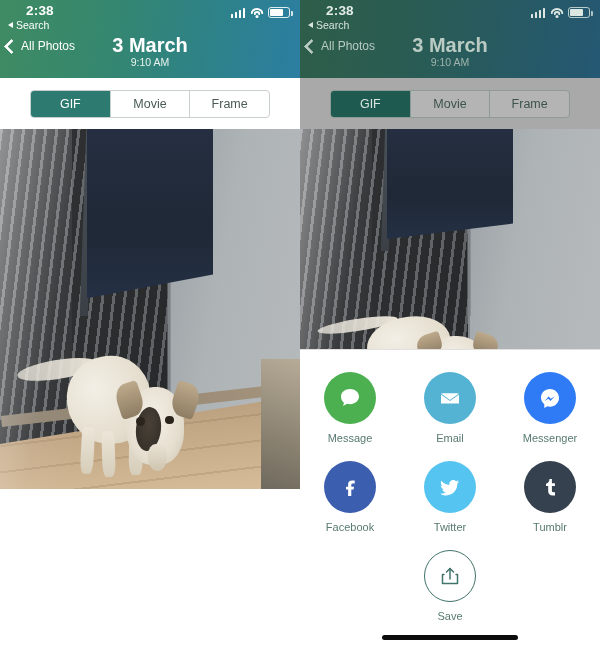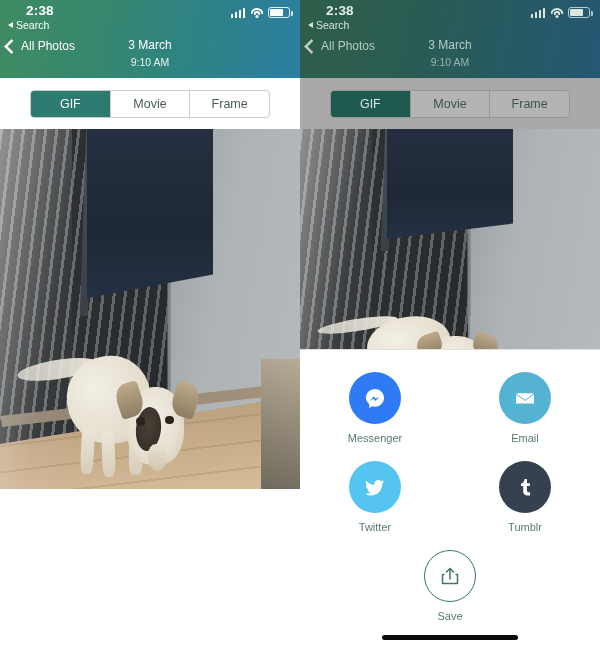--- a/index.html
+++ b/index.html
@@ -42,21 +42,21 @@
   .phone-b .batt::after { background:rgba(220,231,226,.75); }
   .batt i { display:block; height:100%; width:72%; background:#fff; border-radius:1px;}
   .phone-b .batt i { background:#dce7e2; }
 
   .navbar { position:relative; height:48px; }
   .back { position:absolute; left:6px; top:9px; display:flex; align-items:center; gap:3px; color:#fff; font-size:12px; }
   .phone-b .back { color:#b9cbc3; }
   .chev { width:11px; height:11px; border-left:3px solid currentColor; border-bottom:3px solid currentColor;
     transform:rotate(45deg); border-radius:1px; margin-right:1px; }
   .navtitle { position:absolute; left:0; right:0; top:5px; text-align:center; }
-  .navtitle .d { font-size:12px; color:#fff; line-height:20px; }
+  .navtitle .d { font-size:20px; color:#fff; line-height:20px;font-weight:bold; }
   .navtitle .t { font-size:10.5px; color:#eaf2ee; line-height:14px; }
   .phone-b .navtitle .d { color:#b9cbc3; }
   .phone-b .navtitle .t { color:#9fb4ac; }
 
   
   .segwrap { height:51px; display:flex; align-items:center; justify-content:center; background:#fff; }
   .phone-b .segwrap { background:#a9a9a9; }
   .seg { display:flex; width:240px; height:28px; border:1px solid #c9cfcd; border-radius:4px; overflow:hidden; background:#fff;}
   .phone-b .seg { border-color:#8d9a95; background:#b4b4b4; }
   .seg .s { flex:1; display:flex; align-items:center; justify-content:center; font-size:12.5px; color:#4a5b56;
@@ -294,41 +294,57 @@
 
         </div>
       </div>
     </div>
 
     <div class="sheet">
       <div class="divider"></div>
 
       <div class="row">
         <div class="cell">
+          <div class="circ" style="background:#4cb050">
+            <svg width="28" height="28" viewBox="0 0 28 28">
+                <path d="M14 5c5 0 9 3.3 9 7.6 0 4.2-4 7.6-9 7.6-1 0-2-.15-2.9-.42L7 22l1-3.1C6.1 17.5 5 15.2 5 12.6 5 8.3 9 5 14 5z" fill="#fff"></path>
+              </svg>
+          </div>
+          <div class="lbl">Message</div>
+        </div>
+        <div class="cell">
+          <div class="circ" style="background:#54b2d3">
+            <svg width="28" height="28" viewBox="0 0 28 28">
+                <path d="M5 9.5h18v10H5z" fill="#fff"></path>
+                <path d="M5 9.5l9 6.5 9-6.5" fill="none" stroke="#54b2d3" stroke-width="1.6"></path>
+                <path d="M5 9.5h18L14 16z" fill="#fff"></path>
+              </svg>
+          </div>
+          <div class="lbl">Email</div>
+        </div>
+        <div class="cell">
           <div class="circ" style="background:#2f7bf6">
             <svg width="30" height="30" viewBox="0 0 30 30">
               <path d="M15 6C9.9 6 6 9.8 6 14.6c0 2.7 1.3 5.1 3.3 6.7V25l3.1-1.7c.8.2 1.7.35 2.6.35 5.1 0 9-3.8 9-8.6S20.1 6 15 6z" fill="#fff"></path>
               <path d="M9.6 17.9l4.1-4.3 2.1 2.2 3.8-2.2-4.1 4.3-2.1-2.2z" fill="#2f7bf6"></path>
             </svg>
           </div>
           <div class="lbl">Messenger</div>
         </div>
-        <div class="cell">
-          <div class="circ" style="background:#54b2d3">
+      </div>
+
+      <div class="row">
+        <div class="cell">
+          <div class="circ" style="background:#3b5fae">
             <svg width="28" height="28" viewBox="0 0 28 28">
-                <path d="M5 9.5h18v10H5z" fill="#fff"></path>
-                <path d="M5 9.5l9 6.5 9-6.5" fill="none" stroke="#54b2d3" stroke-width="1.6"></path>
-                <path d="M5 9.5h18L14 16z" fill="#fff"></path>
-              </svg>
-          </div>
-          <div class="lbl">Email</div>
-        </div>
-      </div>
-
-      <div class="row">
+                <path d="M16.6 10.4h2.1V7.6h-2.6c-2.6 0-4 1.5-4 4v2.1H10v2.9h2.1V23h3.2v-6.4h2.3l.4-2.9h-2.7v-1.6c0-1.1.4-1.7 1.3-1.7z" fill="#fff"></path>
+              </svg>
+          </div>
+          <div class="lbl">Facebook</div>
+        </div>
         <div class="cell">
           <div class="circ" style="background:#56c4f0">
             <svg width="30" height="30" viewBox="0 0 30 30">
                 <path d="M24 9.8c-.7.3-1.4.5-2.2.6.8-.5 1.4-1.2 1.7-2.1-.7.45-1.6.8-2.5 1-.7-.75-1.7-1.2-2.8-1.2-2.1 0-3.9 1.7-3.9 3.9 0 .3 0 .6.1.9-3.2-.15-6.1-1.7-8-4.1-.35.6-.55 1.2-.55 2 0 1.35.7 2.5 1.7 3.2-.6 0-1.2-.2-1.7-.45 0 1.9 1.35 3.5 3.1 3.8-.3.1-.65.15-1 .15-.25 0-.5 0-.7-.1.5 1.55 1.95 2.7 3.6 2.7-1.35 1.05-3 1.65-4.8 1.65-.3 0-.6 0-.9-.05 1.7 1.1 3.8 1.75 6 1.75 7.2 0 11.1-6 11.1-11.1v-.5c.8-.55 1.45-1.25 2-2z" fill="#fff"></path>
               </svg>
           </div>
           <div class="lbl">Twitter</div>
         </div>
         <div class="cell">
           <div class="circ" style="background:#35414e">

